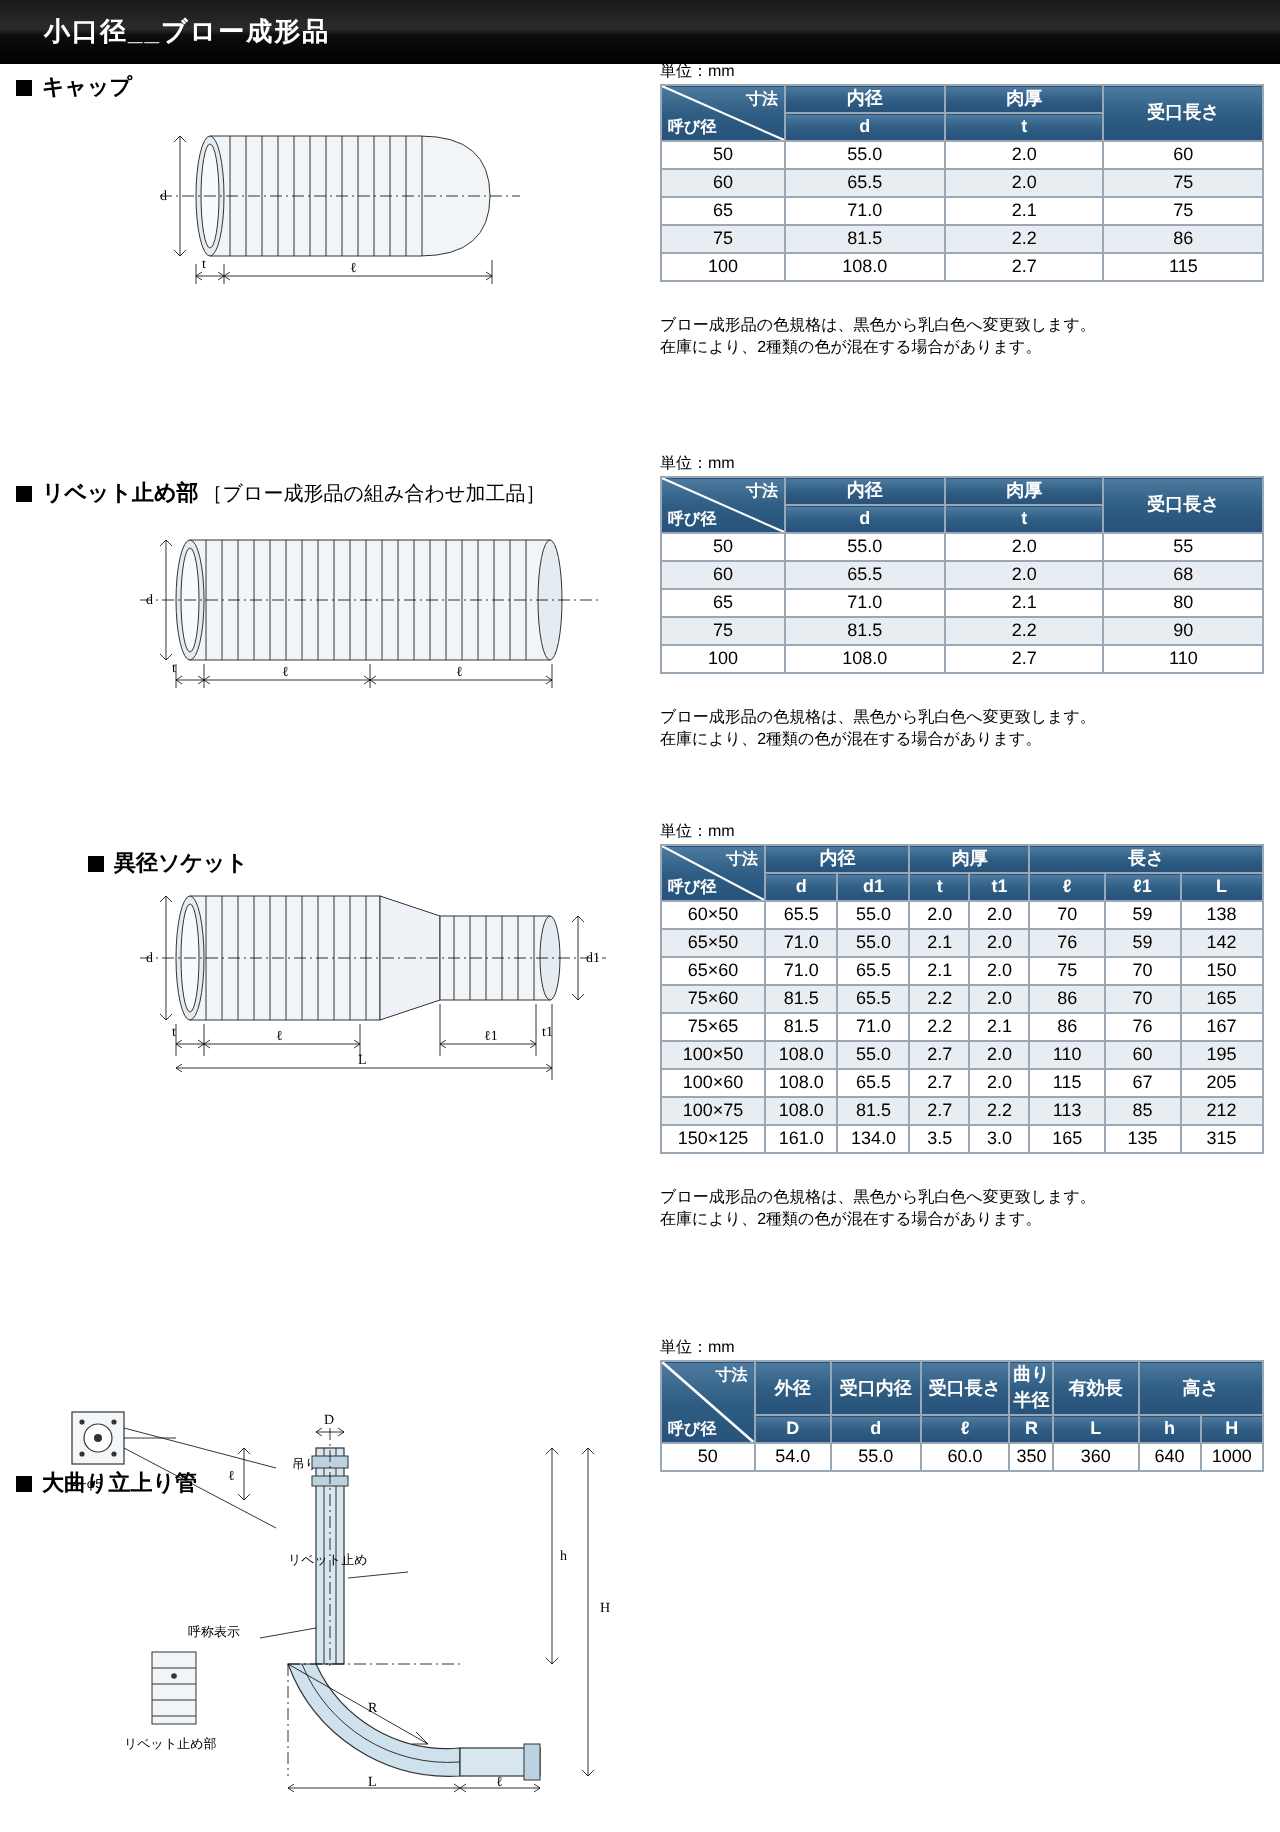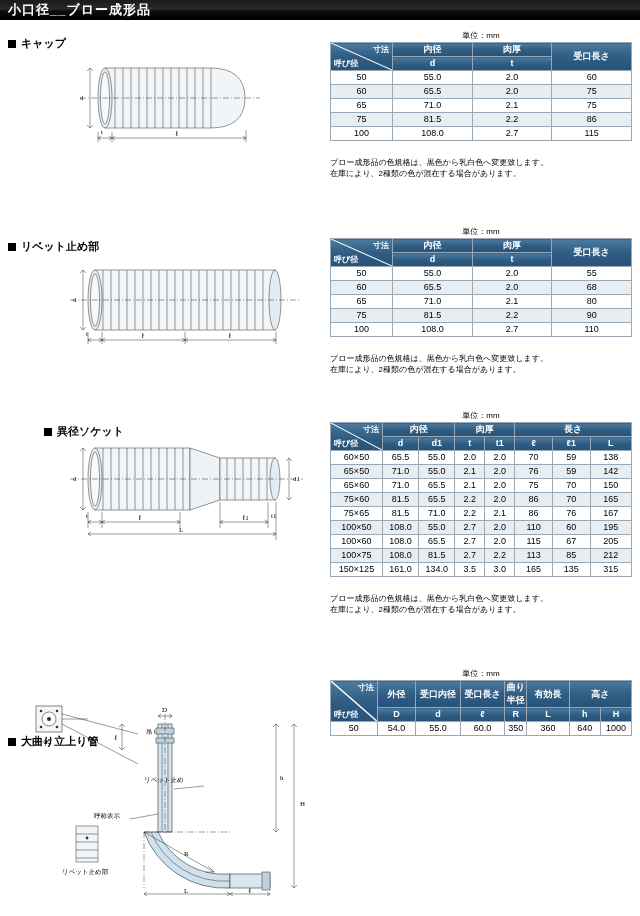--- a/index.html
+++ b/index.html
@@ -7,42 +7,42 @@
     width:640px;height:916px;
     background:#ffffff;
     font-family:"Liberation Sans", sans-serif;
     font-size:9px;
     color:#000;
     position:relative;
     overflow:hidden;
   }
   
   .page-header{
-    height:20px;
+    height:32px;
     background:linear-gradient(to bottom,#1a1a1a 0%,#2b2b2b 45%,#0d0d0d 55%,#000 100%);
     color:#fff;
     display:flex;align-items:center;
-    padding-left:8px;
+    padding-left:22px;
     font-size:13px;font-weight:bold;
     letter-spacing:1px;
   }
   
   .section{position:absolute;}
   .sec-title{
     font-size:11px;font-weight:bold;
     display:flex;align-items:center;
     white-space:nowrap;
   }
   .sec-title .sq{
     display:inline-block;width:8px;height:8px;background:#000;margin-right:5px;
   }
   .sec-title .sub{font-weight:normal;font-size:10px;margin-left:2px;}
   
   .unit{
-    font-size:8px;text-align:center;margin-bottom:1px;
+    font-size:8px;text-align:left;margin-bottom:1px;
   }
   table.spec{
     border-collapse:collapse;
     font-size:9px;
     background:#0ea5e9;
   }
   table.spec th,table.spec td{
     border:1px solid #9aa7b4;
     text-align:center;
     padding:0;
@@ -205,20 +205,21 @@
   <div class="note">
     <div>ブロー成形品の色規格は、黒色から乳白色へ変更致します。</div>
     <div>在庫により、2種類の色が混在する場合があります。</div>
   </div>
 </div>
 
 <div class="section" style="left:8px;top:239px;">
   <div class="sec-title">
     <span class="sq"></span>
     <span>リベット止め部</span>
+    <span class="sub">［ブロー成形品の組み合わせ加工品］</span>
   </div>
 </div>
 
 <div class="draw" style="left:55px;top:252px;">
 <svg width="260" height="95" viewBox="0 0 260 95">
   <rect x="40" y="18" width="180" height="60" fill="#f2f5f8" stroke="#333" stroke-width=".5"></rect>
   <g class="lnf">
     <path d="M48 18 L48 78"></path>
         <path d="M56 18 L56 78"></path>
         <path d="M64 18 L64 78"></path>

